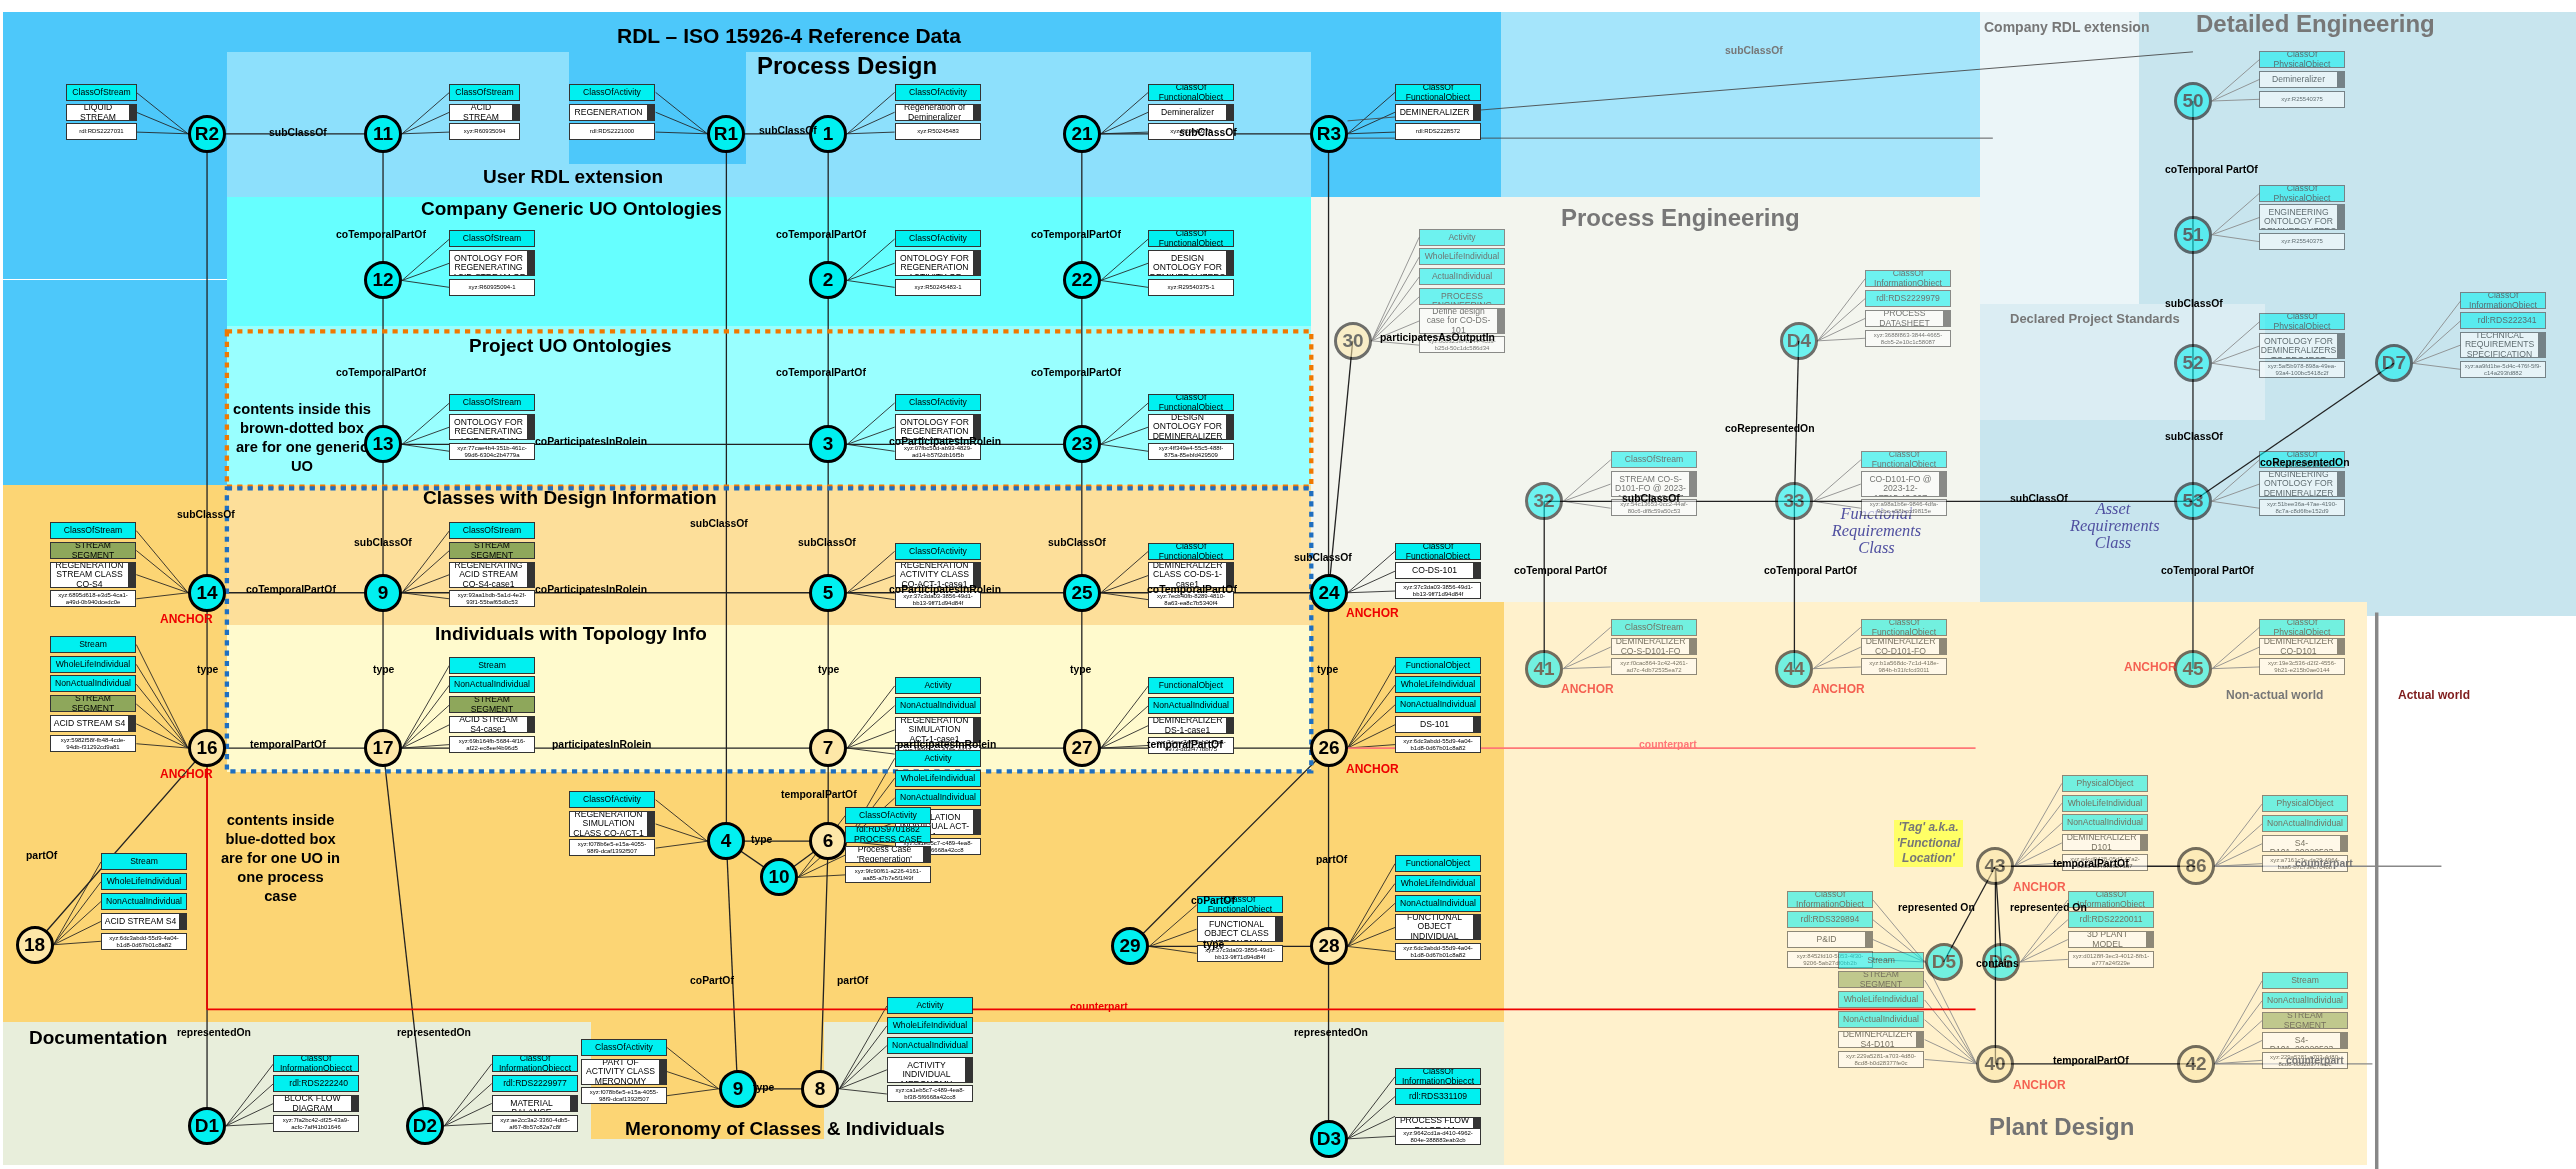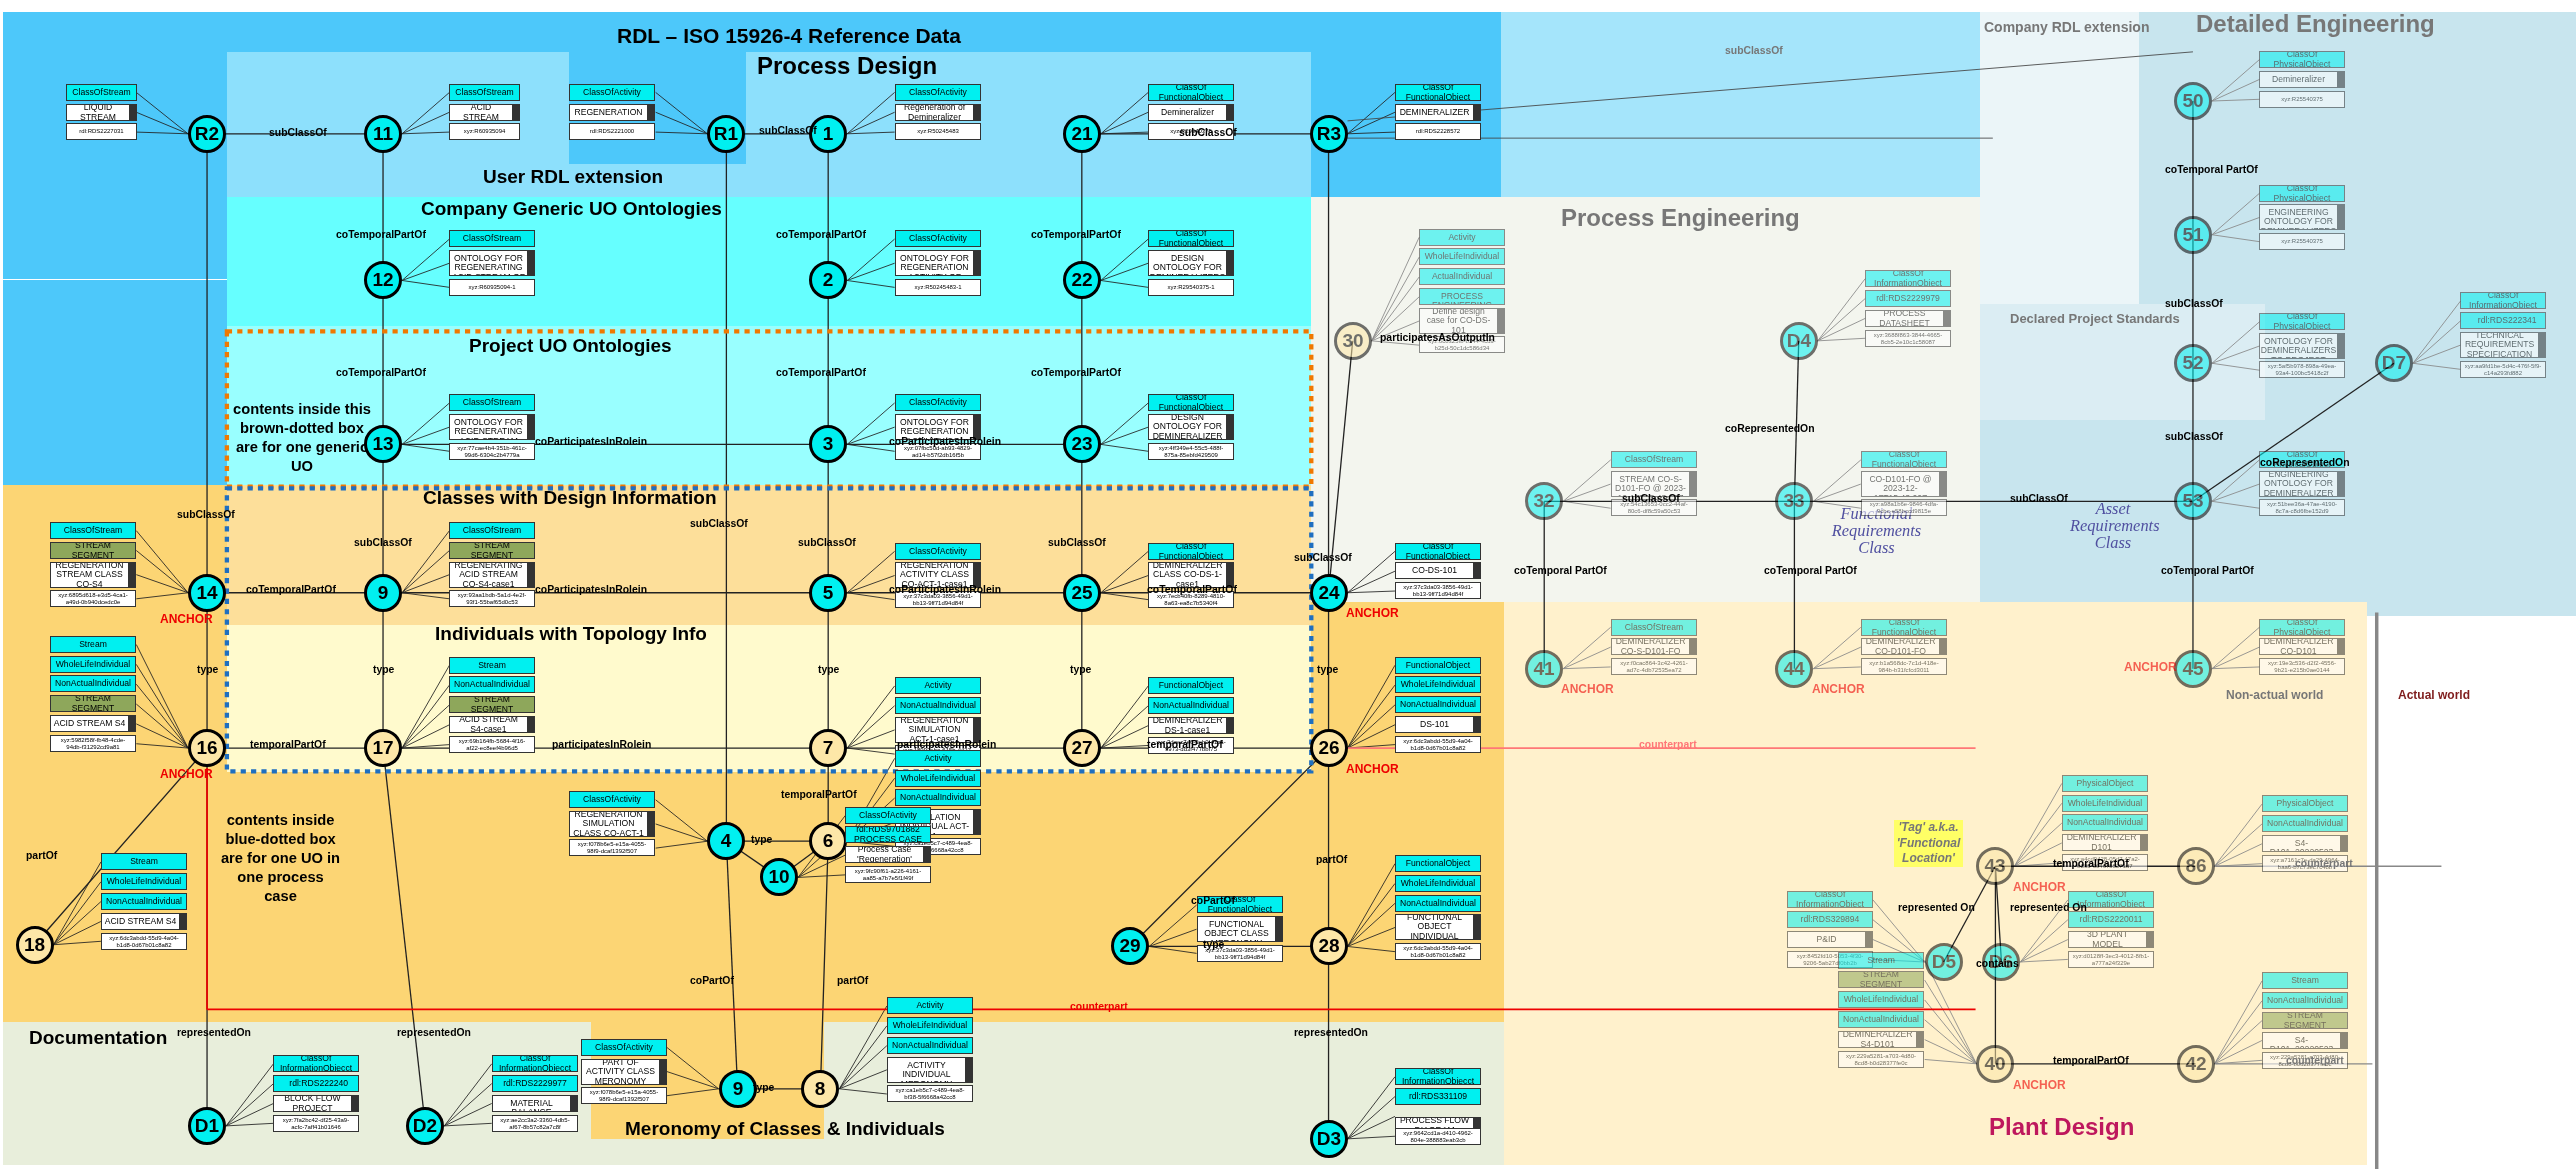--- a/index.html
+++ b/index.html
@@ -316,21 +316,21 @@
   <div class="rtitle" style="left:421px;top:198px;font-size:19px;">Company Generic UO Ontologies</div>
   <div class="rtitle" style="left:469px;top:335px;font-size:19px;">Project UO Ontologies</div>
   <div class="rtitle" style="left:423px;top:487px;font-size:19px;">Classes with Design Information</div>
   <div class="rtitle" style="left:435px;top:623px;font-size:19px;">Individuals with Topology Info</div>
   <div class="rtitle" style="left:29px;top:1027px;font-size:19px;">Documentation</div>
   <div class="rtitle" style="left:625px;top:1118px;font-size:19px;">Meronomy of Classes &amp; Individuals</div>
   <div class="rtitle" style="left:1561px;top:204px;font-size:24px;color:#777;">Process Engineering</div>
   <div class="rtitle" style="left:1984px;top:19px;font-size:14px;color:#777;">Company RDL extension</div>
   <div class="rtitle" style="left:2196px;top:10.4px;font-size:24px;color:#777;">Detailed Engineering</div>
   <div class="rtitle" style="left:2010px;top:311px;font-size:13px;color:#777;">Declared Project Standards</div>
-  <div class="rtitle" style="left:1989px;top:1113px;font-size:24px;color:#be185d;">Plant Design</div>
+  <div class="rtitle" style="left:1989px;top:1113px;font-size:24px;color:#737373;">Plant Design</div>
 
   <div class="note" style="left:233px;top:400px;width:138px;">contents inside this brown-dotted box are for one generic UO</div>
   <div class="note" style="left:220px;top:811px;width:121px;">contents inside blue-dotted box are for one UO in one process case</div>
   <div class="italic-note" style="left:1829px;top:505px;width:95px;">Functional Requirements Class</div>
   <div class="italic-note" style="left:2070px;top:500px;width:86px;">Asset Requirements Class</div>
   <div class="note" style="left:1894px;top:820px;width:69px;background:#ffff66;color:#777;font-style:italic;font-size:12px;line-height:15.5px;">'Tag' a.k.a. 'Functional Location'</div>
   <div class="note" style="left:2226px;top:686px;font-size:12px;color:#777;">Non-actual world</div>
   <div class="note" style="left:2398px;top:686px;font-size:12px;color:#7f1d1d;">Actual world</div>
 
   <div id="nodes-layer">
@@ -474,21 +474,21 @@
       <div class="box id" style="left: 1197px; top: 945px; width: 86px; height: 17px;">xyz:37c3da03-3856-49d1-bb13-9ff71d94d84f</div>
       <div class="node indiv" style="left: 1310px; top: 927px; width: 38px; height: 38px;">28</div>
       <div class="box cyan" style="left: 1395px; top: 855px; width: 86px; height: 17px;">FunctionalObject</div>
       <div class="box cyan" style="left: 1395px; top: 875px; width: 86px; height: 17px;">WholeLifeIndividual</div>
       <div class="box cyan" style="left: 1395px; top: 895px; width: 86px; height: 17px;">NonActualIndividual</div>
       <div class="box white" style="left: 1395px; top: 914px; width: 86px; height: 26px;">PART OF FUNCTIONAL OBJECT INDIVIDUAL MERONOMY</div>
       <div class="box id" style="left: 1395px; top: 943px; width: 86px; height: 17px;">xyz:6dc3abdd-55d9-4a04-b1d8-0d67b01c8a82</div>
       <div class="node class" style="left: 188px; top: 1107px; width: 38px; height: 38px;">D1</div>
       <div class="box cyan" style="left: 273px; top: 1055px; width: 86px; height: 17px;">ClassOf InformationObjecct</div>
       <div class="box cyan" style="left: 273px; top: 1075px; width: 86px; height: 17px; padding-left: 8px;">rdl:RDS222240</div>
-      <div class="box white" style="left: 273px; top: 1095px; width: 86px; height: 17px;">BLOCK FLOW PROJECT</div>
+      <div class="box white" style="left: 273px; top: 1095px; width: 86px; height: 17px;">BLOCK FLOW DIAGRAM</div>
       <div class="box id" style="left: 273px; top: 1115px; width: 86px; height: 17px;">xyz:7fa2bc42-df25-43a9-acfc-7aff41b01646</div>
       <div class="node class" style="left: 406px; top: 1107px; width: 38px; height: 38px;">D2</div>
       <div class="box cyan" style="left: 492px; top: 1055px; width: 86px; height: 17px;">ClassOf InformationObjecct</div>
       <div class="box cyan" style="left: 492px; top: 1075px; width: 86px; height: 17px;">rdl:RDS2229977</div>
       <div class="box white" style="left: 492px; top: 1095px; width: 86px; height: 17px;">HEAT AND MATERIAL BALANCE</div>
       <div class="box id" style="left: 492px; top: 1115px; width: 86px; height: 17px;">xyz:ae2cc3a2-3360-4db5-af67-8b57c82a7c8f</div>
       <div class="node class" style="left: 1310px; top: 1120px; width: 38px; height: 38px;">D3</div>
       <div class="box cyan" style="left: 1395px; top: 1068px; width: 86px; height: 17px;">ClassOf InformationObjecct</div>
       <div class="box cyan" style="left: 1395px; top: 1088px; width: 86px; height: 17px;">rdl:RDS331109</div>
       <div class="box white" style="left: 1395px; top: 1108px; width: 86px; height: 17px; margin-top: 9px;">PROCESS FLOW DIAGRAM</div>

